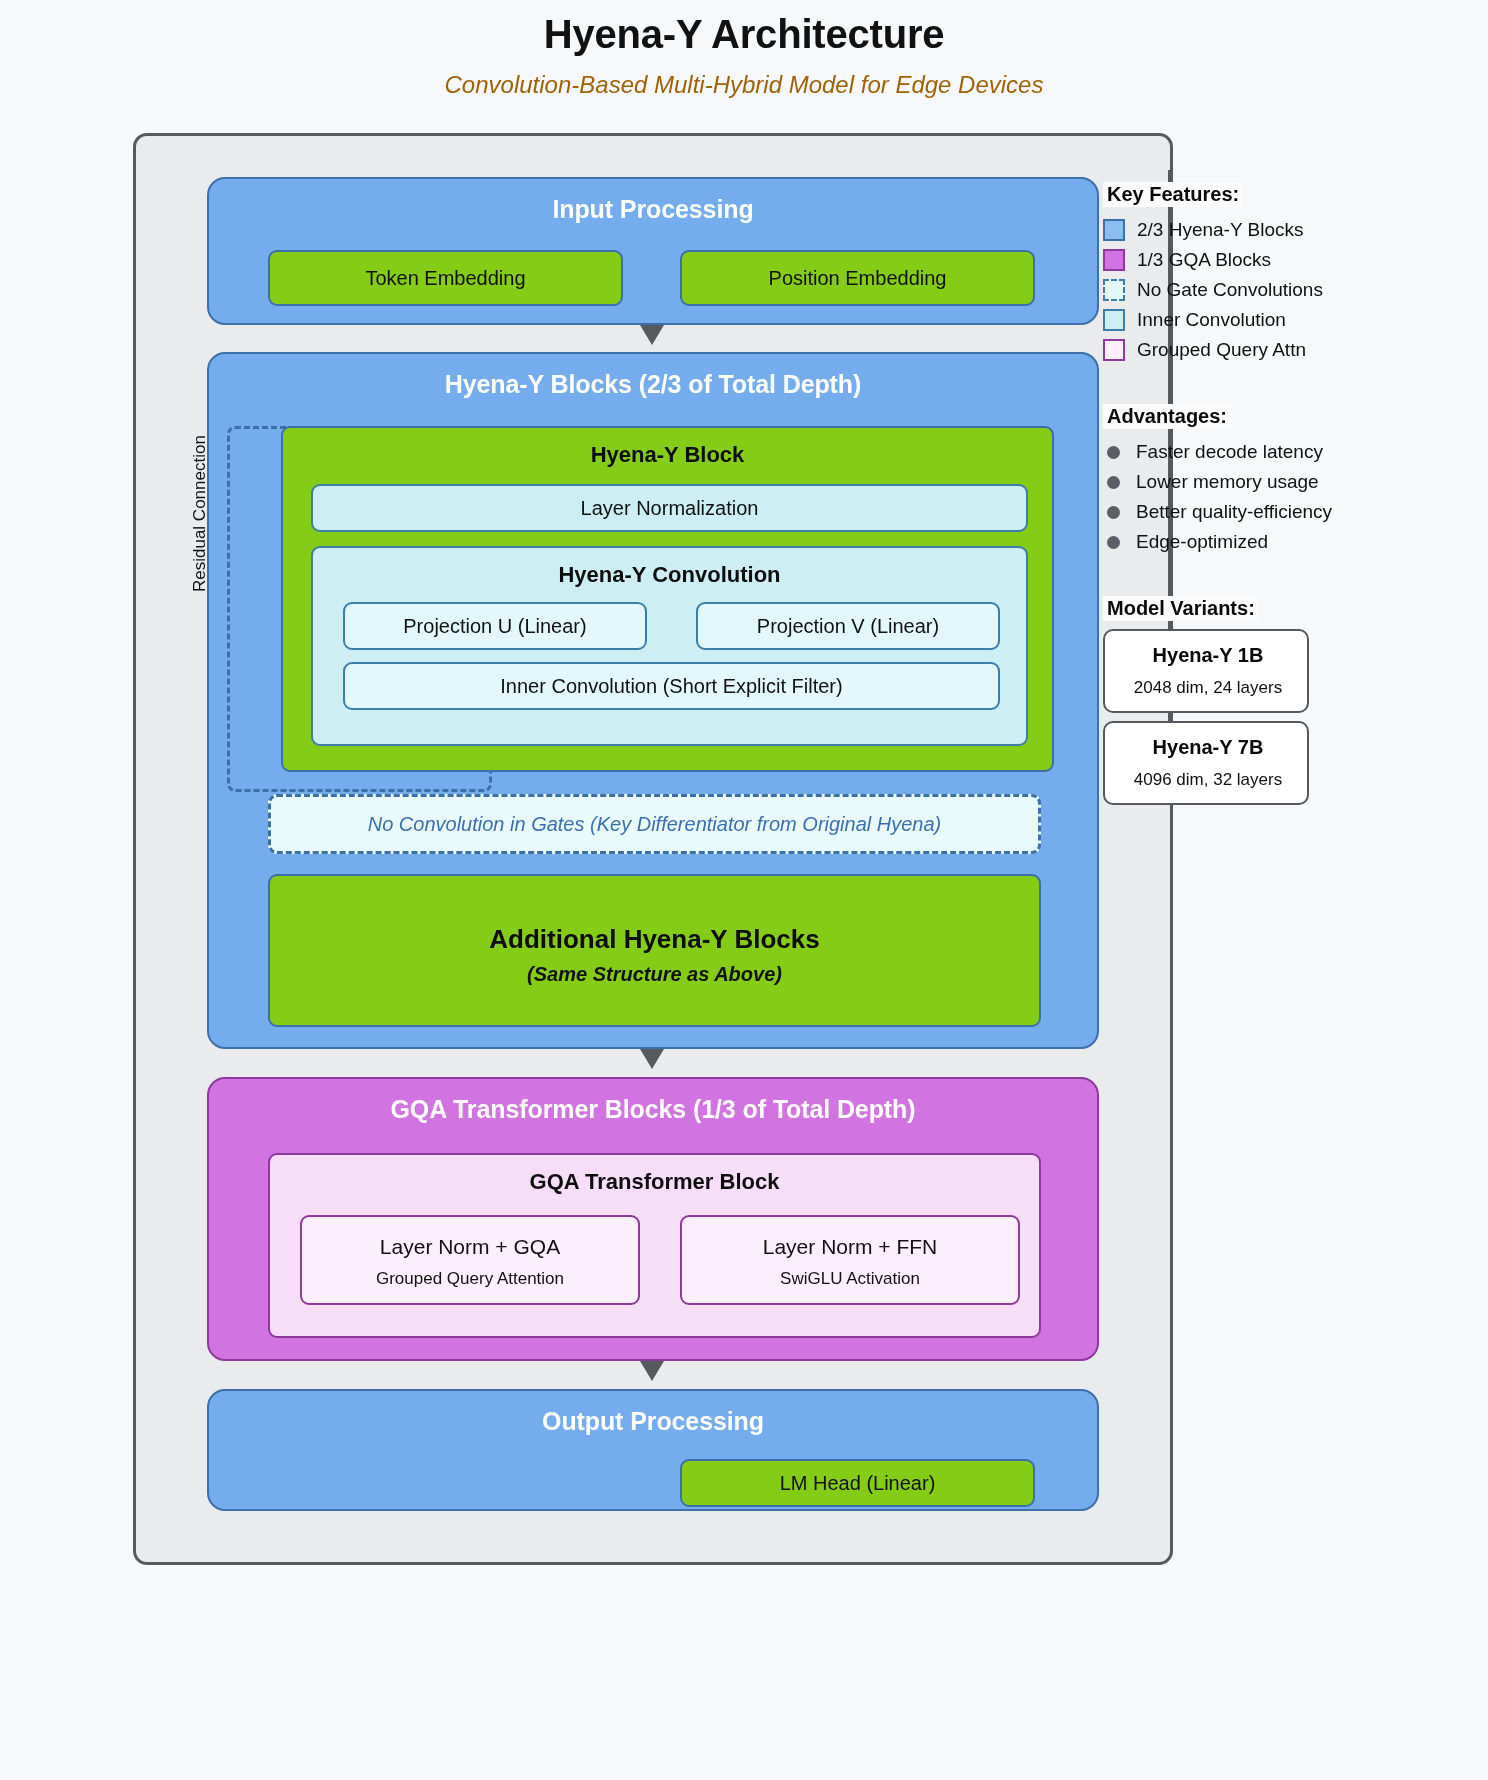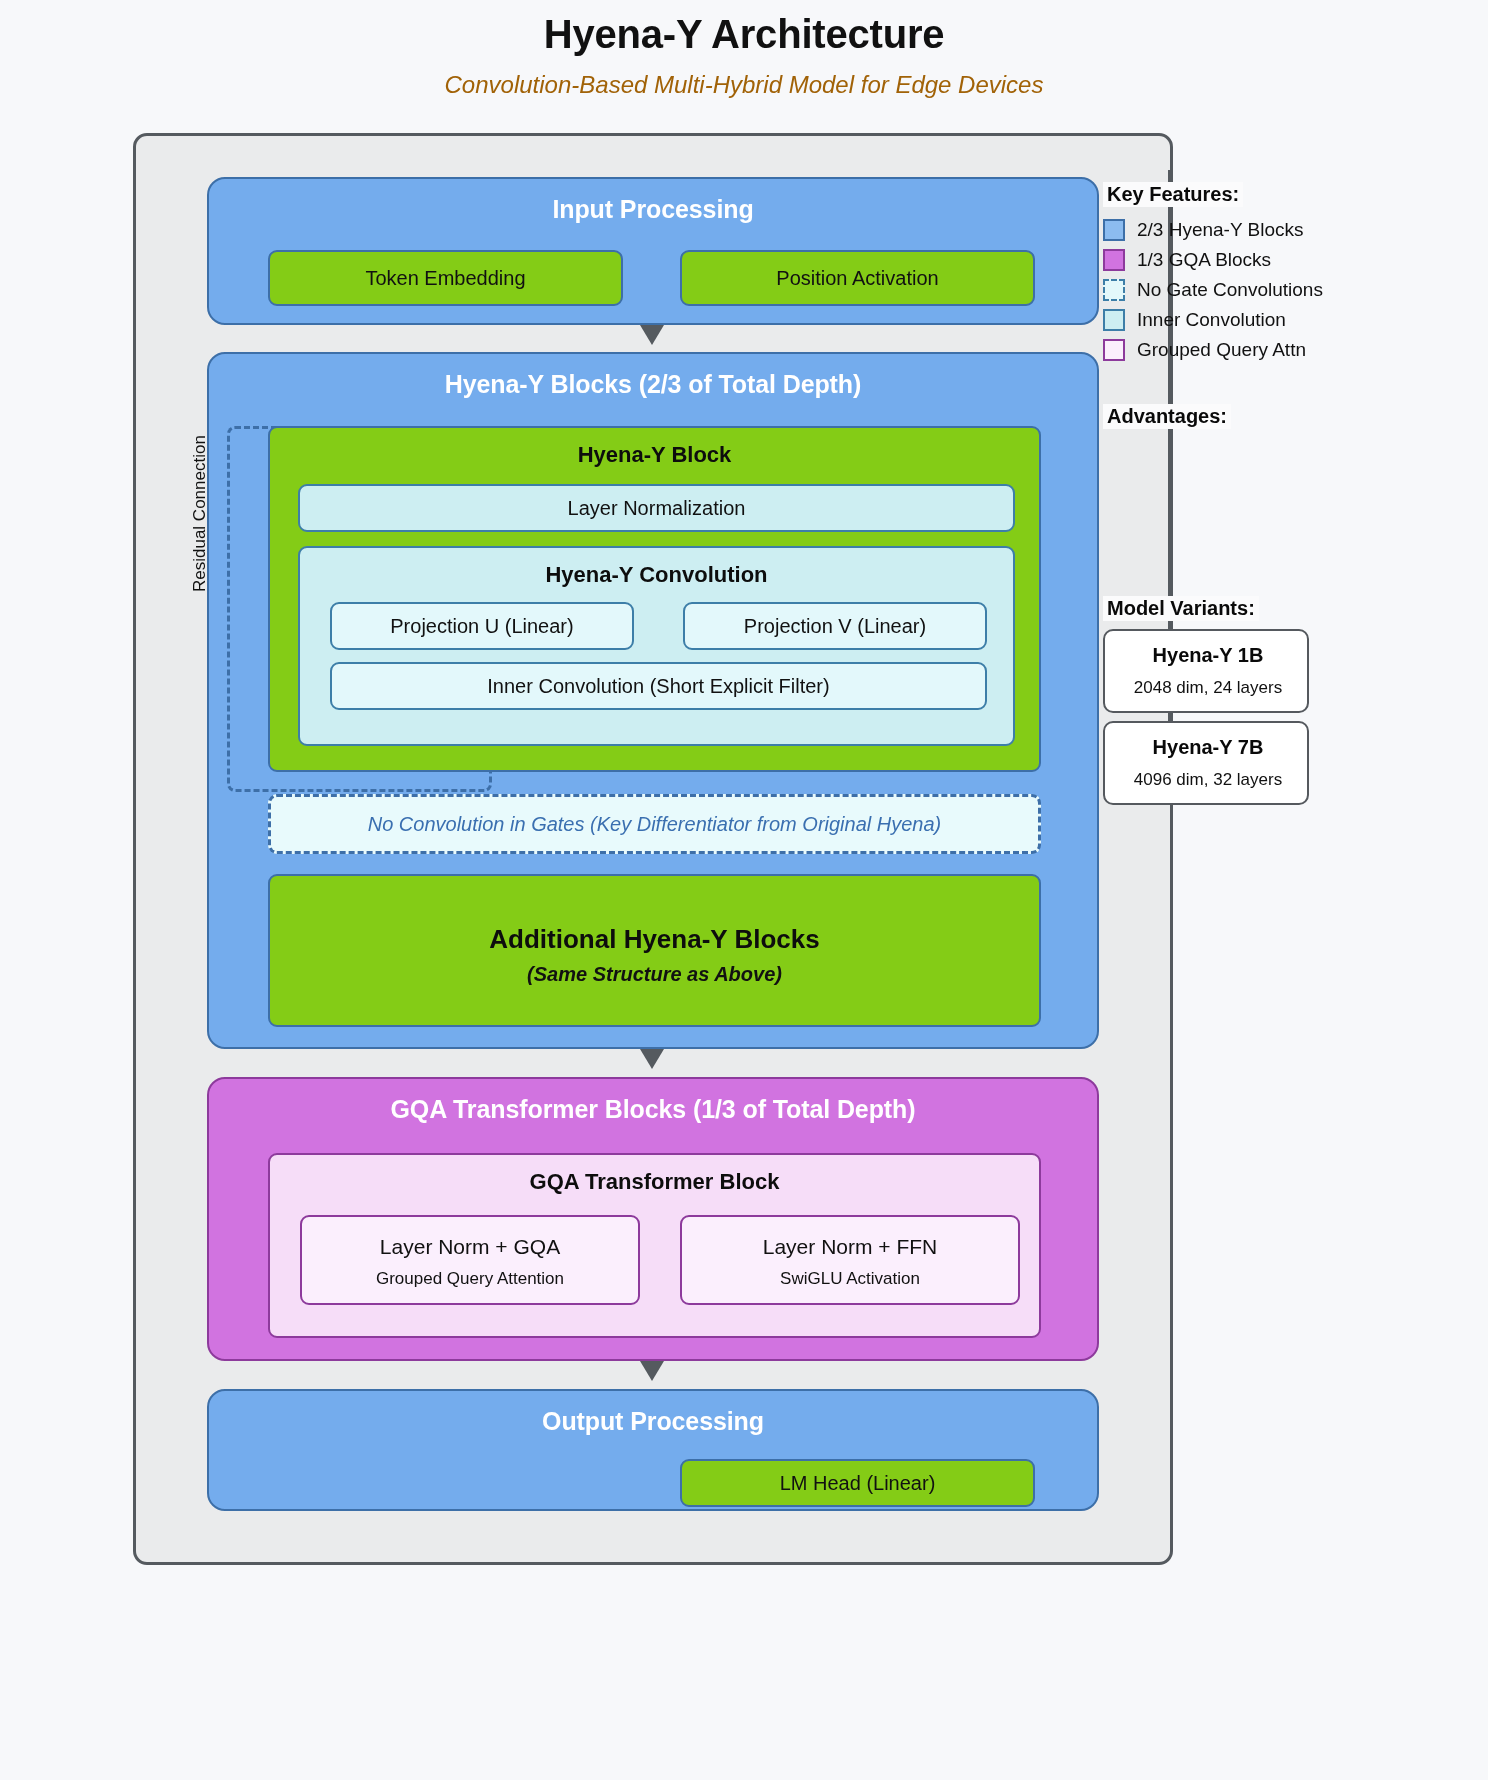--- a/index.html
+++ b/index.html
@@ -218,33 +218,33 @@
 <div class="subtitle">Convolution-Based Multi-Hybrid Model for Edge Devices</div>
 
 <div class="canvas"></div>
 
 <div class="group blue-group" style="left:207px; top:177px; width:892px; height:148px;">
   <div class="group-title">Input Processing</div>
   <div class="sub blue-sub" style="left:59px; top:71px; width:355px; height:56px;">
     <span>Token Embedding</span>
   </div>
   <div class="sub blue-sub" style="left:471px; top:71px; width:355px; height:56px;">
-    <span>Position Activation</span>
+    <span>Position Embedding</span>
   </div>
 </div>
 
 <div class="arrow-stem" style="left:651px; top:325px; height:12px;"></div>
 <div class="arrow" style="left:640px; top:325px;"></div>
 
 <div class="group blue-group" style="left:207px; top:352px; width:892px; height:697px;">
   <div class="group-title">Hyena-Y Blocks (2/3 of Total Depth)</div>
 
   <div class="residual-box" style="left:18px; top:72px; width:265px; height:366px;"></div>
 
-  <div class="sub blue-sub" style="left:59px; top:72px; width:773px; height:346px; display:block;text-decoration:underline;">
+  <div class="sub blue-sub" style="left:72px; top:72px; width:773px; height:346px; display:block;text-decoration:underline;">
     <div class="sub-head">Hyena-Y Block</div>
 
     <div class="sub cyan-sub" style="left:28px; top:56px; width:717px; height:48px;">
       <span>Layer Normalization</span>
     </div>
 
     <div class="sub cyan-sub" style="left:28px; top:118px; width:717px; height:200px; display:block;">
       <div class="sub-head">Hyena-Y Convolution</div>
       <div class="sub pale-sub" style="left:30px; top:54px; width:304px; height:48px;">
         <span>Projection U (Linear)</span>
@@ -324,20 +324,38 @@
       </div>
       <div class="legend-row">
         <span class="swatch" style="background: rgb(251, 239, 253); border: 2px solid rgb(141, 58, 156);"></span>
         <span>Grouped Query Attn</span>
       </div>
     </div>
 </div>
 
 <div class="side" style="top:404px;">
   <div class="side-head">Advantages:</div>
+  <div id="adv-list" style="margin-top:8px;">
+      <div class="adv-row">
+        <span class="dot"></span>
+        <span>Faster decode latency</span>
+      </div>
+      <div class="adv-row">
+        <span class="dot"></span>
+        <span>Lower memory usage</span>
+      </div>
+      <div class="adv-row">
+        <span class="dot"></span>
+        <span>Better quality-efficiency</span>
+      </div>
+      <div class="adv-row">
+        <span class="dot"></span>
+        <span>Edge-optimized</span>
+      </div>
+    </div>
 </div>
 
 <div class="side" style="top:596px;">
   <div class="side-head">Model Variants:</div>
   <div id="variant-list" style="margin-top:6px;">
       <div class="variant-card">
         <div class="variant-name">Hyena-Y 1B</div>
         <div class="variant-spec">2048 dim, 24 layers</div>
       </div>
       <div class="variant-card">

